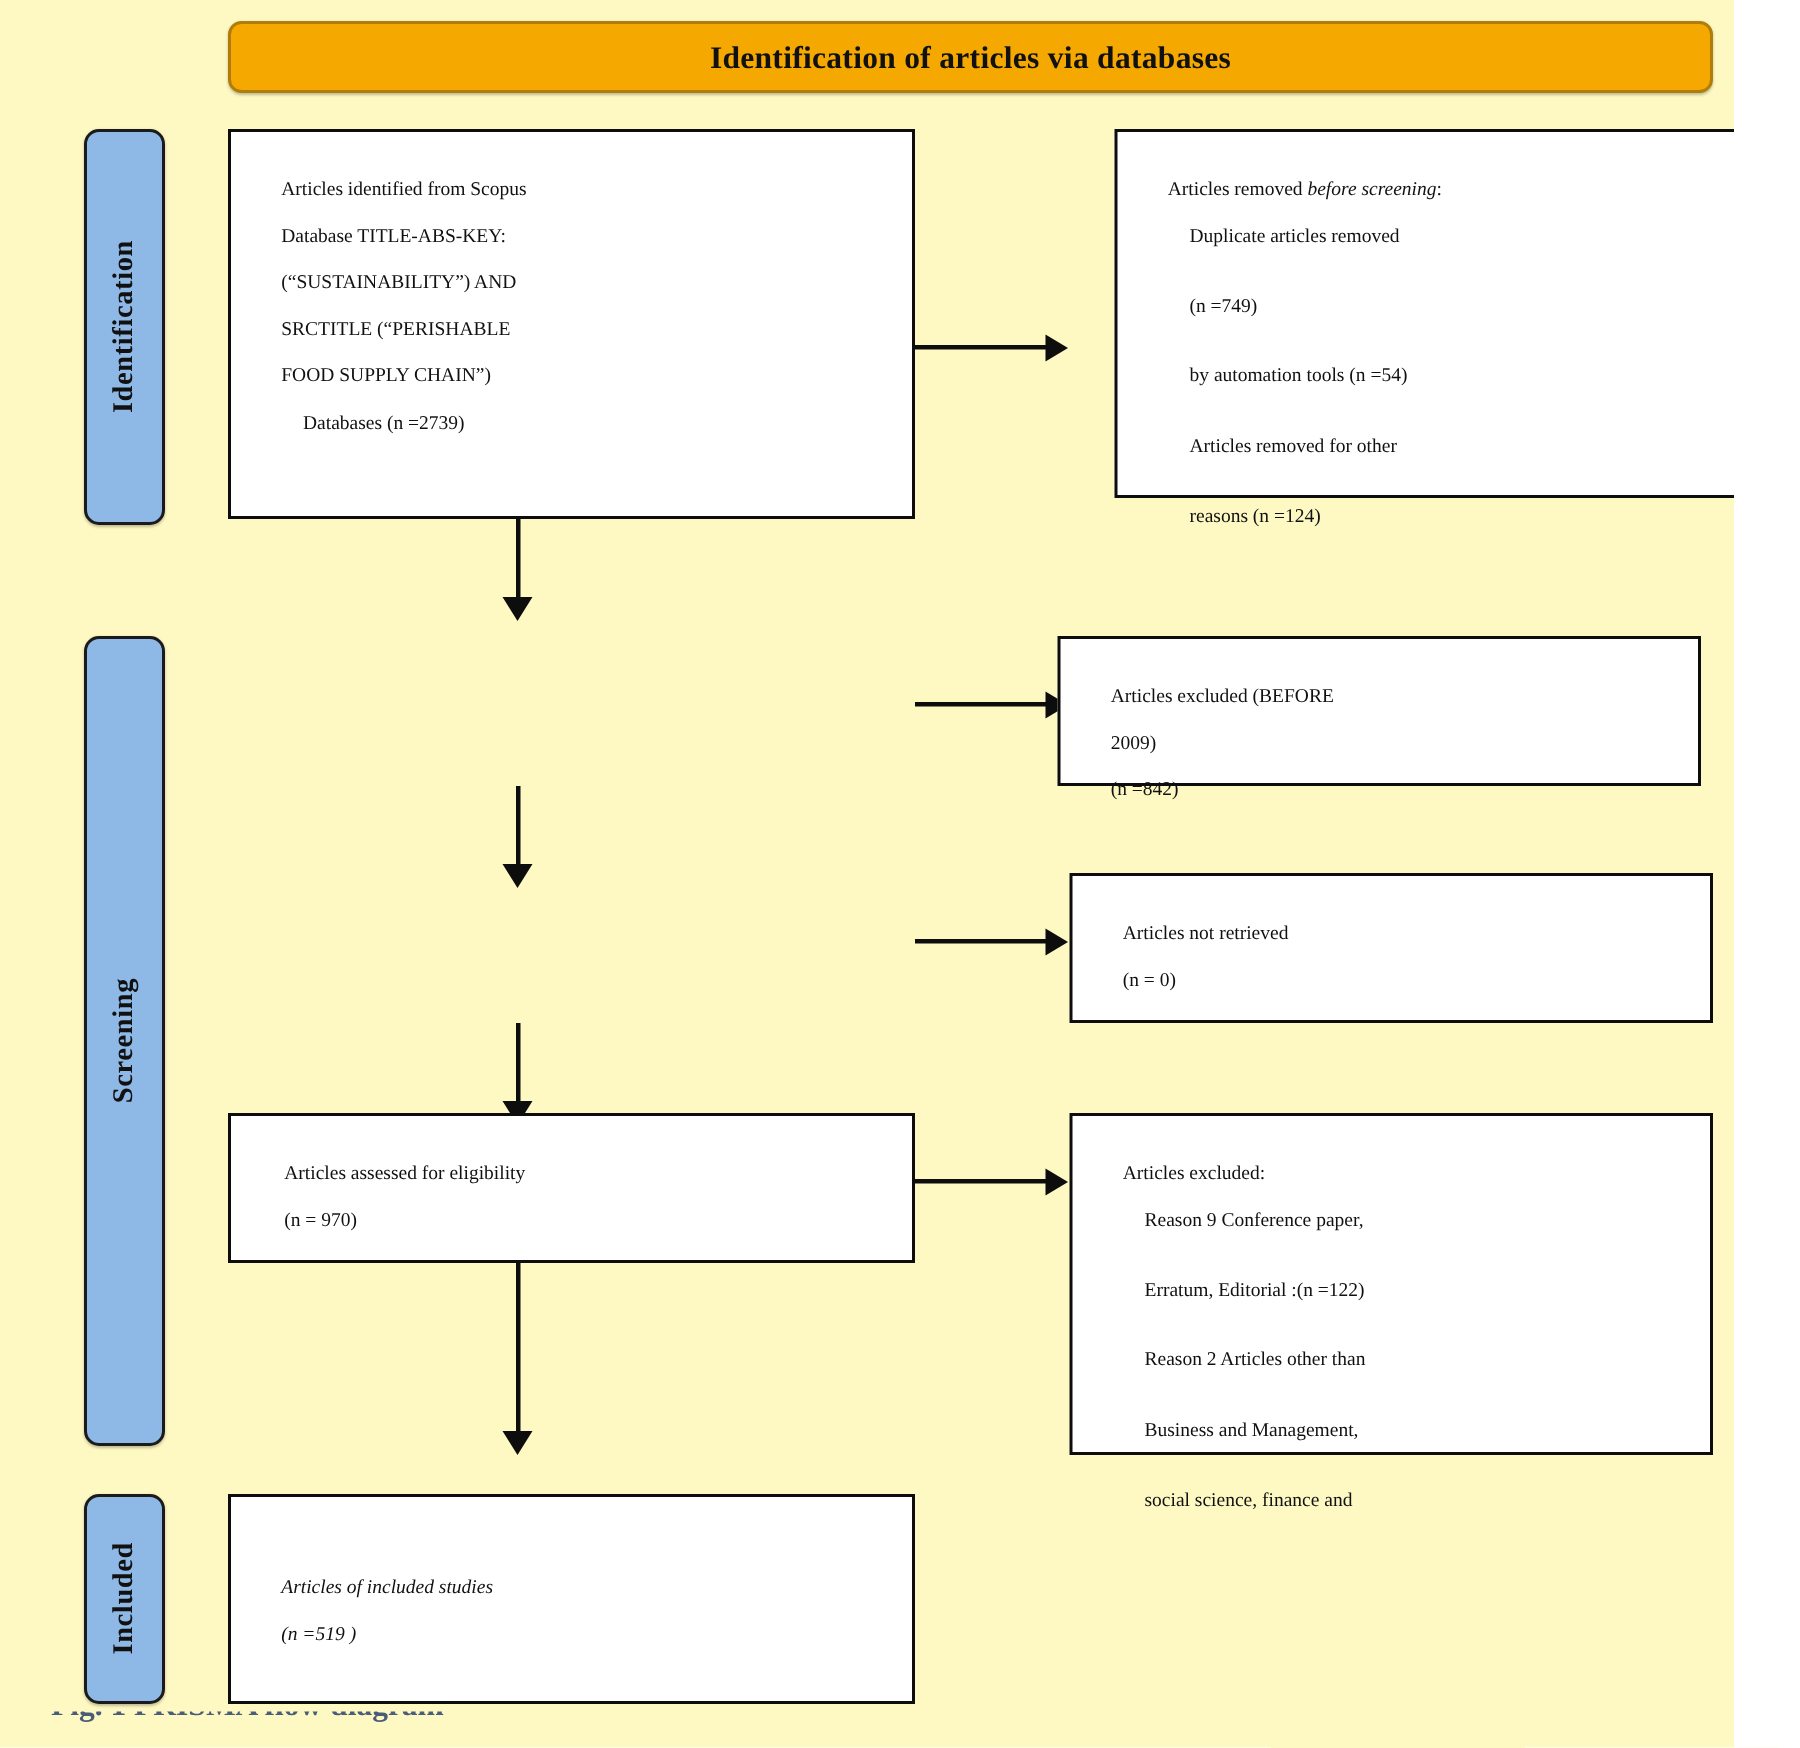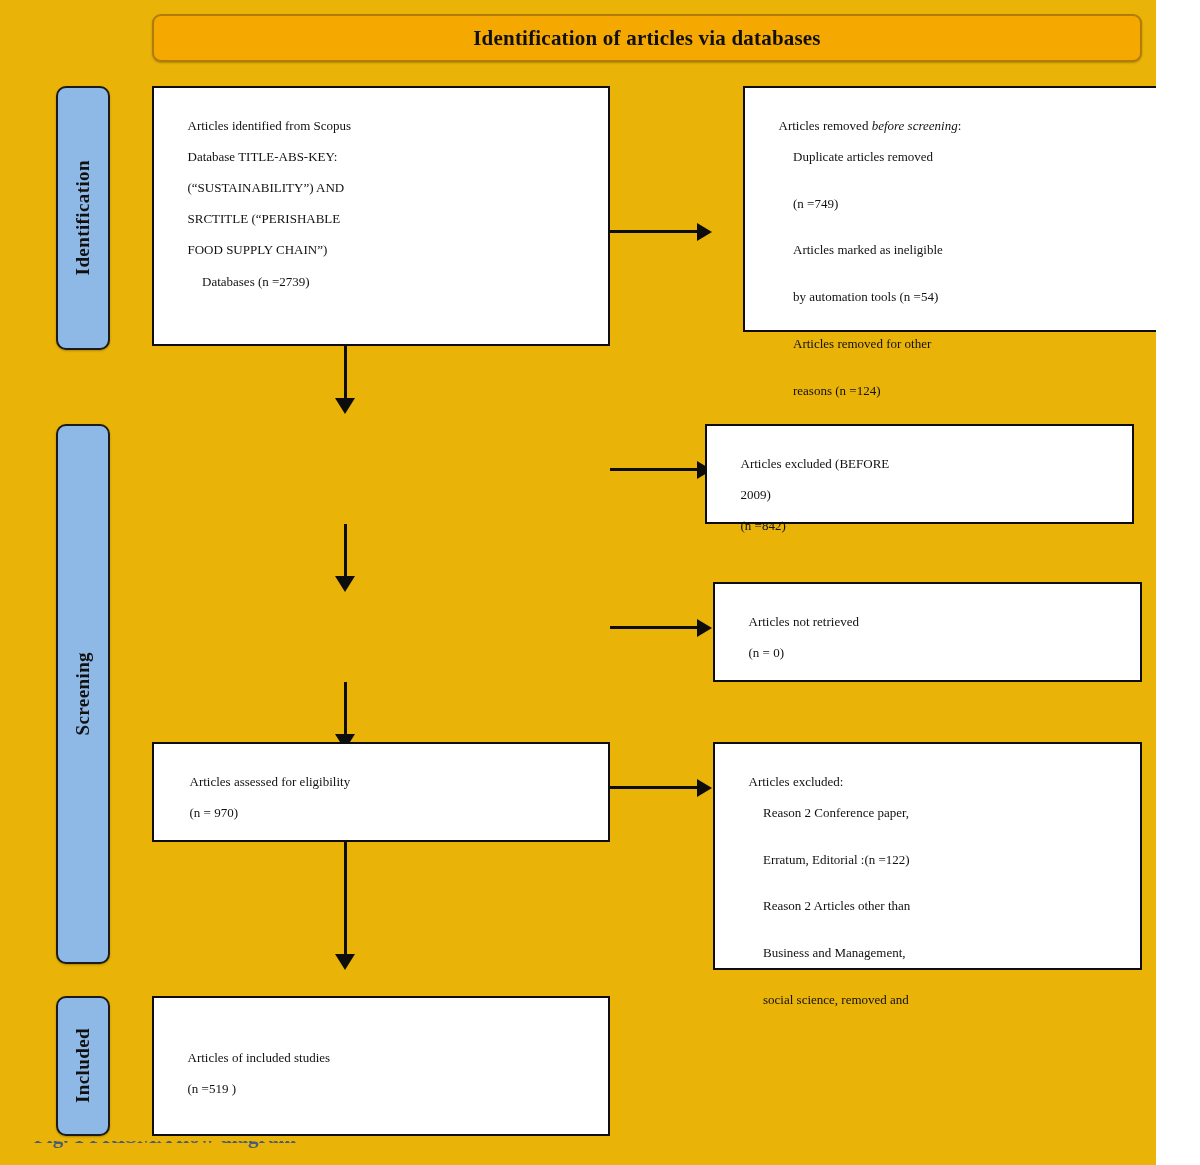--- a/index.html
+++ b/index.html
@@ -9,21 +9,21 @@
   }
   body {
     font-family: "Liberation Serif", "DejaVu Serif", serif;
     color: #000000;
   }
   #canvas {
     position: relative;
     width: 1156px;
     height: 1165px;
     overflow: hidden;
-    background: #eab308;
+    background: #fef9c3;
   }
 
   
   .banner {
     position: absolute;
     left: 152px;
     top: 14px;
     width: 990px;
     height: 48px;
     background: #F5A800;
@@ -173,21 +173,20 @@
   </div>
 
   <div class="hline" style="left:610px; top:230px; width:88px;"></div>
   <div class="arrow-right" style="left:697px; top:222.5px;"></div>
 
   <div class="box" style="left:713px; top:86px; width:429px; height:246px;margin-left:30px;">
     <div class="box-text">
       <span>Articles removed </span><i>before screening</i><span>:</span>
       <span class="hang">Duplicate articles removed</span>
       <span class="hang">(n =749)</span>
-      <span class="hang">Articles marked as ineligible</span>
       <span class="hang">by automation tools (n =54)</span>
       <span class="hang">Articles removed for other</span>
       <span class="hang">reasons (n =124)</span>
     </div>
   </div>
 
   <div class="vline" style="left:344px; top:346px; height:54px;"></div>
   <div class="arrow-down" style="left:335px; top:398px;"></div>
 
 
@@ -225,37 +224,37 @@
       <span>(n = 970)</span>
     </div>
   </div>
 
   <div class="hline" style="left:610px; top:786px; width:88px;"></div>
   <div class="arrow-right" style="left:697px; top:778.5px;"></div>
 
   <div class="box" style="left:713px; top:742px; width:429px; height:228px;">
     <div class="box-text">
       <span>Articles excluded:</span>
-      <span class="hang">Reason 2 Conference paper,</span>
+      <span class="hang">Reason 9 Conference paper,</span>
       <span class="hang">Erratum, Editorial :(n =122)</span>
       <span class="hang">Reason 2 Articles other than</span>
       <span class="hang">Business and Management,</span>
-      <span class="hang">social science, removed and</span>
+      <span class="hang">social science, finance and</span>
       
       
       
       
     </div>
   </div>
 
   <div class="vline" style="left:344px; top:842px; height:114px;"></div>
   <div class="arrow-down" style="left:335px; top:954px;"></div>
 
   <div class="box" style="left:152px; top:996px; width:458px; height:140px;">
-    <div class="box-text" style="padding-top:22px;">
+    <div class="box-text" style="padding-top:22px;font-style:italic;">
       <span>Articles of included studies</span><br>
       <span>(n =519 )</span>
     </div>
   </div>
 
   <div class="caption-clip">
     <span class="caption-text">Fig. 1 PRISMA flow diagram</span>
   </div>
 
 </div>

